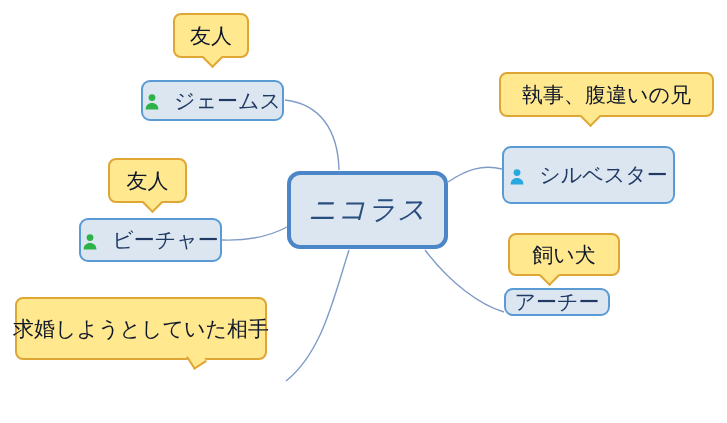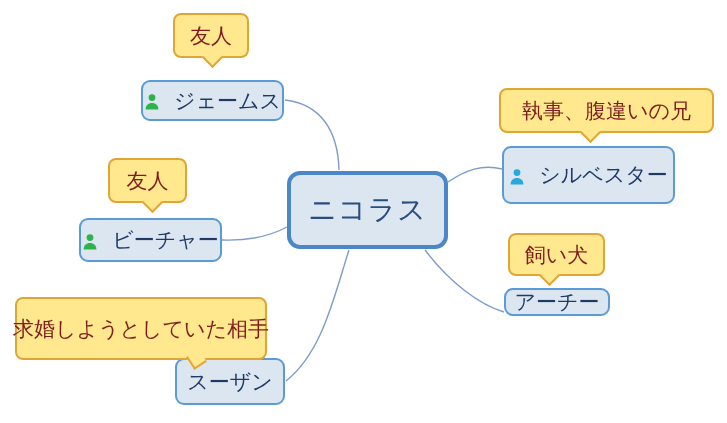--- a/index.html
+++ b/index.html
@@ -27,20 +27,21 @@
     font-size:21px;
     cursor:default;
     white-space:nowrap;
   }
   .node.center{
     border:4px solid #4a86c8;
     border-radius:13px;
     font-size:28px;
     color:#2a4d7f;
     letter-spacing:1px;
+    font-style:italic;
   }
   .node .person{flex:0 0 auto;display:block;margin-top:2px;}
   .person.green path,.person.green circle{fill:#2db34a;}
   .person.blue path,.person.blue circle{fill:#29a8e0;}
 
   #node-nicolas  {left:287px;top:171px;width:161px;height:78px;}
   #node-james    {left:141px;top:80px; width:143px;height:41px;}
   #node-beecher  {left:79px; top:218px;width:143px;height:44px;font-family:Liberation Serif, serif;}
   #node-sylvester{left:502px;top:146px;width:173px;height:58px;}
   #node-archie   {left:504px;top:288px;width:106px;height:28px;}
@@ -48,40 +49,40 @@
 
   
   .callout{
     position:absolute;
     background:#ffe88e;
     border:2px solid #dfa636;
     border-radius:8px;
     box-sizing:border-box;
     display:flex;align-items:center;justify-content:center;
     font-size:21px;
-    color:#7f1d1d;
+    color:#0f172a;
     white-space:nowrap;
     z-index:2;
   }
   .callout .tail{
     position:absolute;
     width:13px;height:13px;
     background:#ffe88e;
     border-right:2px solid #dfa636;
     border-bottom:2px solid #dfa636;
     transform:rotate(45deg);
     bottom:-9px;
   }
   #callout-james    {left:173px;top:13px; width:76px; height:45px;}
   #callout-james .tail{left:30px;}
   #callout-beecher  {left:108px;top:158px;width:79px; height:45px;}
   #callout-beecher .tail{left:35px;}
-  #callout-sylvester{left:499px;top:88px; width:215px;height:45px;}
+  #callout-sylvester{left:499px;top:72px; width:215px;height:45px;}
   #callout-sylvester .tail{left:82px;}
-  #callout-archie   {left:508px;top:233px;width:97px; height:43px;}
+  #callout-archie   {left:508px;top:233px;width:112px; height:43px;}
   #callout-archie .tail{left:32px;}
   #callout-susan    {left:15px; top:297px;width:252px;height:63px;}
   #callout-susan .tail{left:172px;transform:rotate(57deg);}
 </style>
 </head>
 <body>
 
 <div id="canvas">
 
   <svg id="connectors" viewBox="0 0 727 423" xmlns="http://www.w3.org/2000/svg">
@@ -142,17 +143,14 @@
       <circle cx="8" cy="4.6" r="3.4"></circle>
       <path d="M1.6 16.5c0-4.4 2.7-6.6 6.4-6.6s6.4 2.2 6.4 6.6z"></path>
     </svg>
     <span>シルベスター</span>
   </div>
 
   <div class="node" id="node-archie">
     <span>アーチー</span>
   </div>
 
-  <div class="node" id="node-susan">
-    <span>スーザン</span>
-  </div>
 
 </div>
 
 </body></html>

